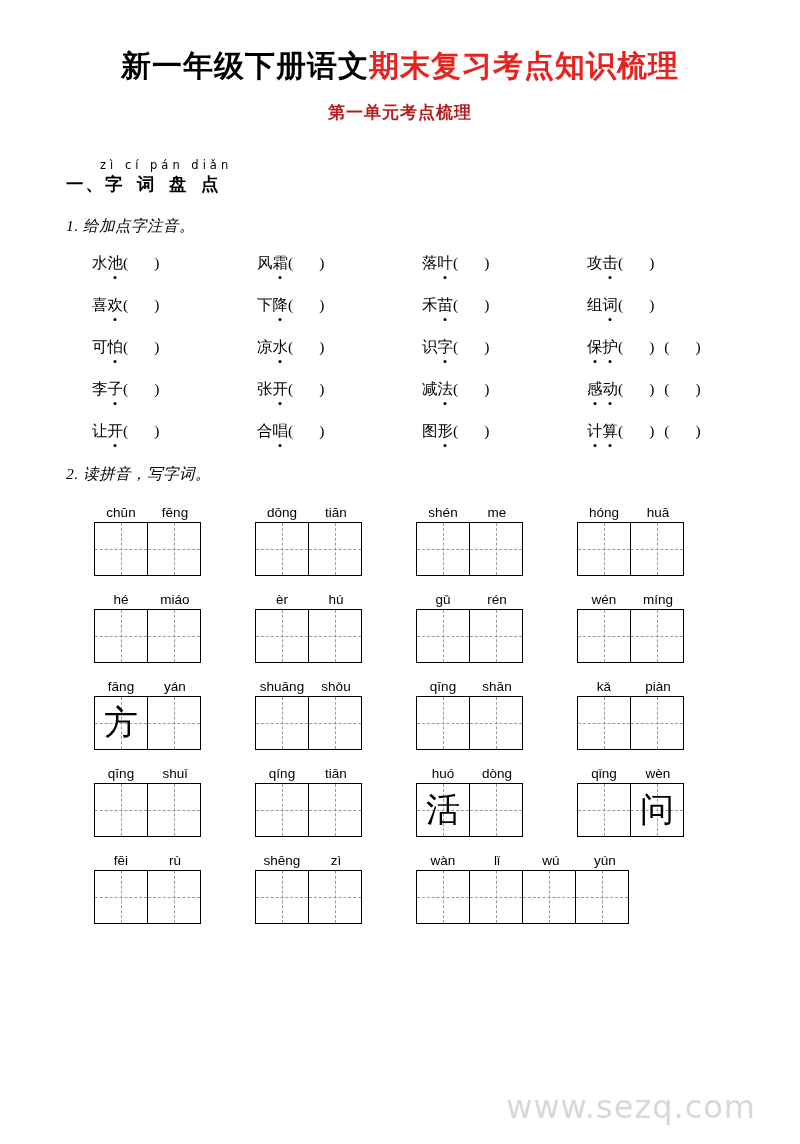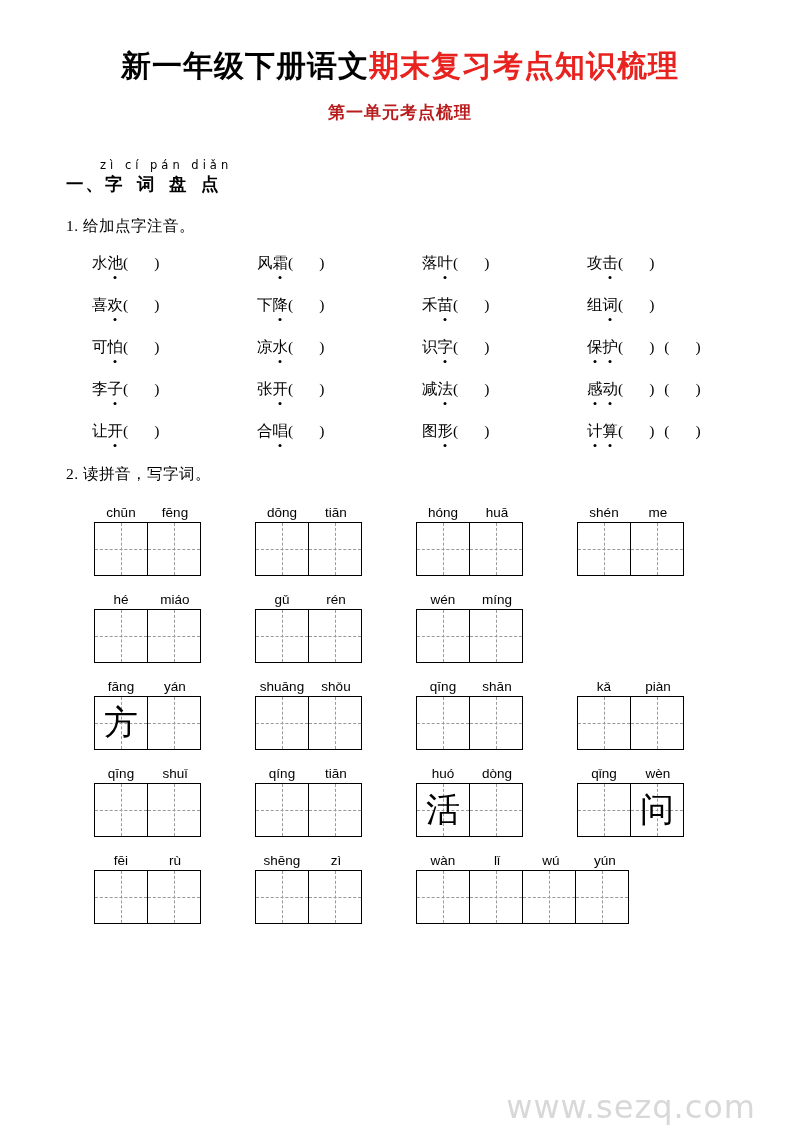--- a/index.html
+++ b/index.html
@@ -71,20 +71,21 @@
     white-space: nowrap;
     font-family: Liberation Mono, monospace;
   }
 
   
   .item-label {
     margin-left: 22px;
     margin-top: 22px;
     font-size: 15.5px;
     letter-spacing: 0.5px;
+    font-style: italic;
   }
 
   
   .zhuyin-grid {
     margin-top: 16px;
     margin-left: 48px;
     width: 660px;
   }
   .zhuyin-row {
     display: flex;
@@ -292,60 +293,78 @@
             </div>
             <div class="tzg">
               <span class="vline"></span>
               <span class="hline"></span>
               <span class="ch"></span>
             </div>
           </div>
         </div>
         <div class="grid-group">
           <div class="grid-py">
+            <span>shén</span>
+            <span>me</span>
+          </div>
+          <div class="boxes">
+            <div class="tzg">
+              <span class="vline"></span>
+              <span class="hline"></span>
+              <span class="ch"></span>
+            </div>
+            <div class="tzg">
+              <span class="vline"></span>
+              <span class="hline"></span>
+              <span class="ch"></span>
+            </div>
+          </div>
+        </div>
+        <div class="grid-group">
+          <div class="grid-py">
             <span>hóng</span>
             <span>huā</span>
           </div>
           <div class="boxes">
             <div class="tzg">
               <span class="vline"></span>
               <span class="hline"></span>
               <span class="ch"></span>
             </div>
             <div class="tzg">
               <span class="vline"></span>
               <span class="hline"></span>
               <span class="ch"></span>
             </div>
           </div>
         </div>
-        <div class="grid-group">
-          <div class="grid-py">
-            <span>shén</span>
-            <span>me</span>
-          </div>
-          <div class="boxes">
-            <div class="tzg">
-              <span class="vline"></span>
-              <span class="hline"></span>
-              <span class="ch"></span>
-            </div>
-            <div class="tzg">
-              <span class="vline"></span>
-              <span class="hline"></span>
-              <span class="ch"></span>
-            </div>
-          </div>
-        </div>
       </div>
       <div class="grid-row">
         <div class="grid-group">
           <div class="grid-py">
             <span>hé</span>
             <span>miáo</span>
+          </div>
+          <div class="boxes">
+            <div class="tzg">
+              <span class="vline"></span>
+              <span class="hline"></span>
+              <span class="ch"></span>
+            </div>
+            <div class="tzg">
+              <span class="vline"></span>
+              <span class="hline"></span>
+              <span class="ch"></span>
+            </div>
+          </div>
+        </div>
+        <div class="grid-group">
+          <div class="grid-py">
+            <span>èr</span>
+            <span>hú</span>
           </div>
           <div class="boxes">
             <div class="tzg">
               <span class="vline"></span>
               <span class="hline"></span>
               <span class="ch"></span>
             </div>
             <div class="tzg">
               <span class="vline"></span>
               <span class="hline"></span>

